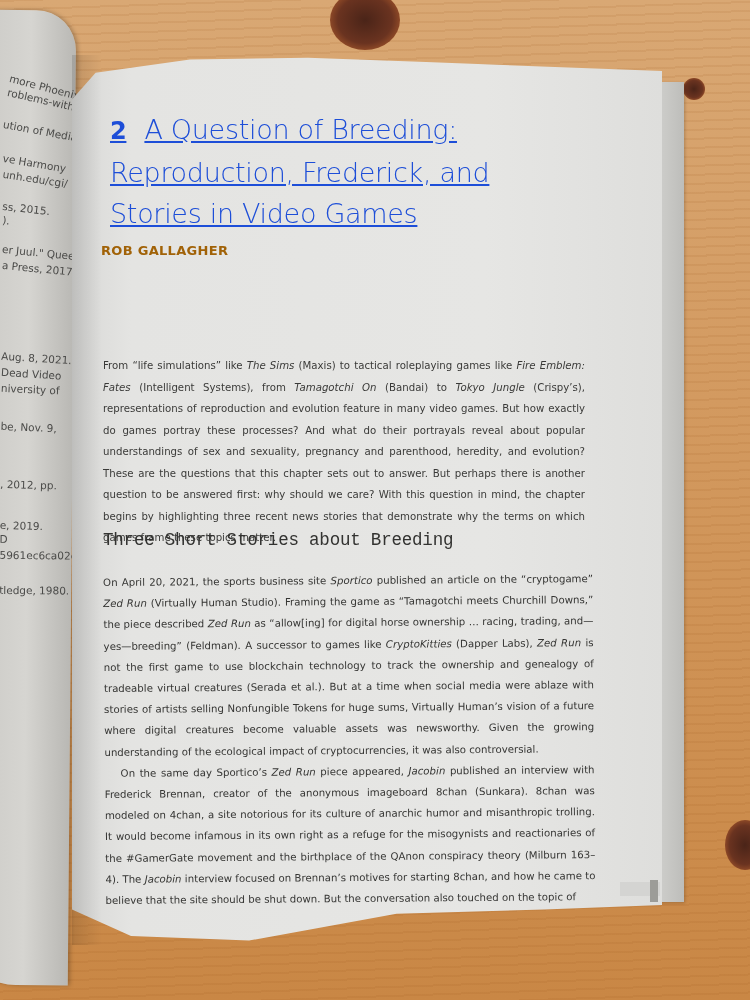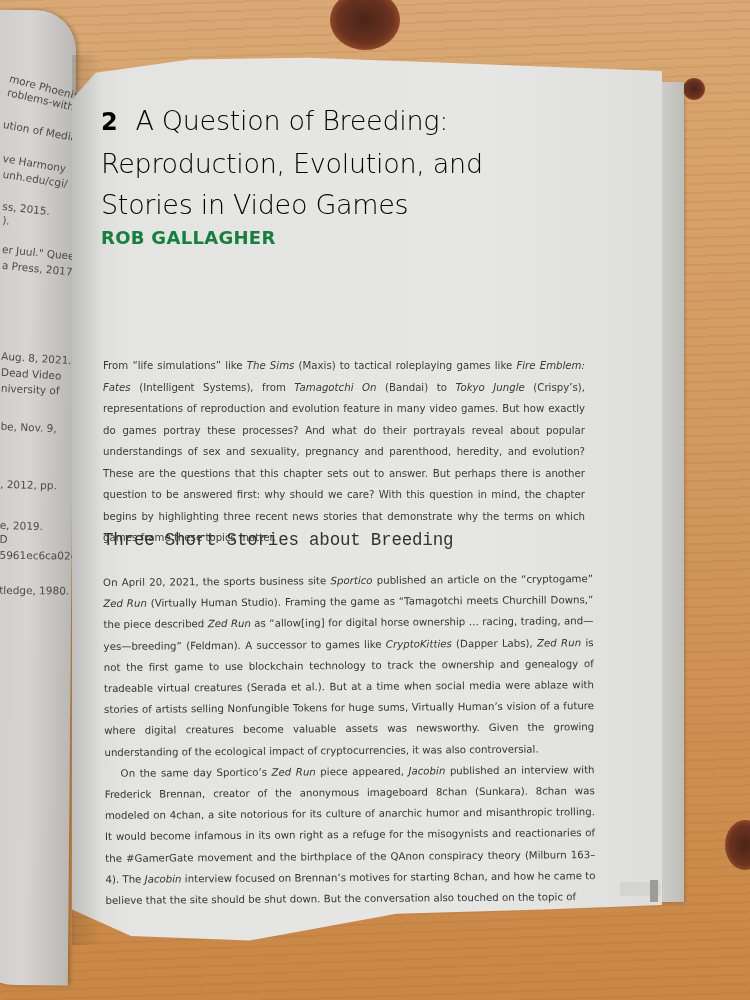--- a/index.html
+++ b/index.html
@@ -51,27 +51,28 @@
       position: absolute; left: 650px; top: 880px; width: 8px; height: 22px; background: #9c9c98;
     }
     .page-num-ghost {
       position: absolute; left: 620px; top: 882px; width: 40px; height: 14px; background: #d4d4d2;
     }
 
     
     .content { position: absolute; left: 101px; top: 100px; width: 490px; color: #2e2e2c; }
     .chapter-title {
       font-family: "DejaVu Sans", sans-serif; font-weight: 300;
-      font-size: 27px; line-height: 41px; color: #000000; letter-spacing: -0.3px;
-      margin: 0;
+      font-size: 27px; line-height: 41px; color: #1d4ed8; letter-spacing: -0.3px;
+      margin: 9px;
+      text-decoration: underline;
     }
     .chapter-num { font-weight: bold; font-size: 24px; margin-right: 18px; }
     .author {
       font-family: "DejaVu Sans", sans-serif; font-weight: bold;
-      font-size: 18px; letter-spacing: 0.3px; margin-top: 2px; color: #15803d;
+      font-size: 13px; letter-spacing: 0.3px; margin-top: 2px; color: #a16207;
     }
     .abstract {
       position: absolute; left: 103px; top: 355px; width: 482px;
       font-size: 10.2px; line-height: 21.5px; text-align: justify; color: #3a3a38;
     }
     .section-heading {
       position: absolute; left: 103px; top: 530px;
       font-size: 17.5px; font-weight: 300; color: #333331; letter-spacing: -0.2px; font-family: Liberation Mono, monospace;
     }
     .body-text {
@@ -114,21 +115,21 @@
 <div class="page-stack"></div>
 
 <div class="right-page"></div>
 <div class="page-edge-shadow"></div>
 <div class="page-num-ghost"></div>
 <div class="thumb-tab"></div>
 
 <div class="content">
   <h1 class="chapter-title">
     <span class="chapter-num">2</span><span>A Question of Breeding:</span><br>
-    <span>Reproduction, Evolution, and</span><br>
+    <span>Reproduction, Frederick, and</span><br>
     <span>Stories in Video Games</span>
   </h1>
   <div class="author">ROB GALLAGHER</div>
 </div>
 
 <div class="abstract" id="abstract"><span>From “life simulations” like </span><em>The Sims</em><span> (Maxis) to tactical roleplaying games like </span><em>Fire Emblem: Fates</em><span> (Intelligent Systems), from </span><em>Tamagotchi On</em><span> (Bandai) to </span><em>Tokyo Jungle</em><span> (Crispy’s), representations of reproduction and evolution feature in many video games. But how exactly do games portray these processes? And what do their portrayals reveal about popular understandings of sex and sexuality, pregnancy and parenthood, heredity, and evolution? These are the questions that this chapter sets out to answer. But perhaps there is another question to be answered first: why should we care? With this question in mind, the chapter begins by highlighting three recent news stories that demonstrate why the terms on which games frame these topics matter.</span></div>
 
 <div class="section-heading">Three Short Stories about Breeding</div>
 
 <div class="body-text" id="body">

